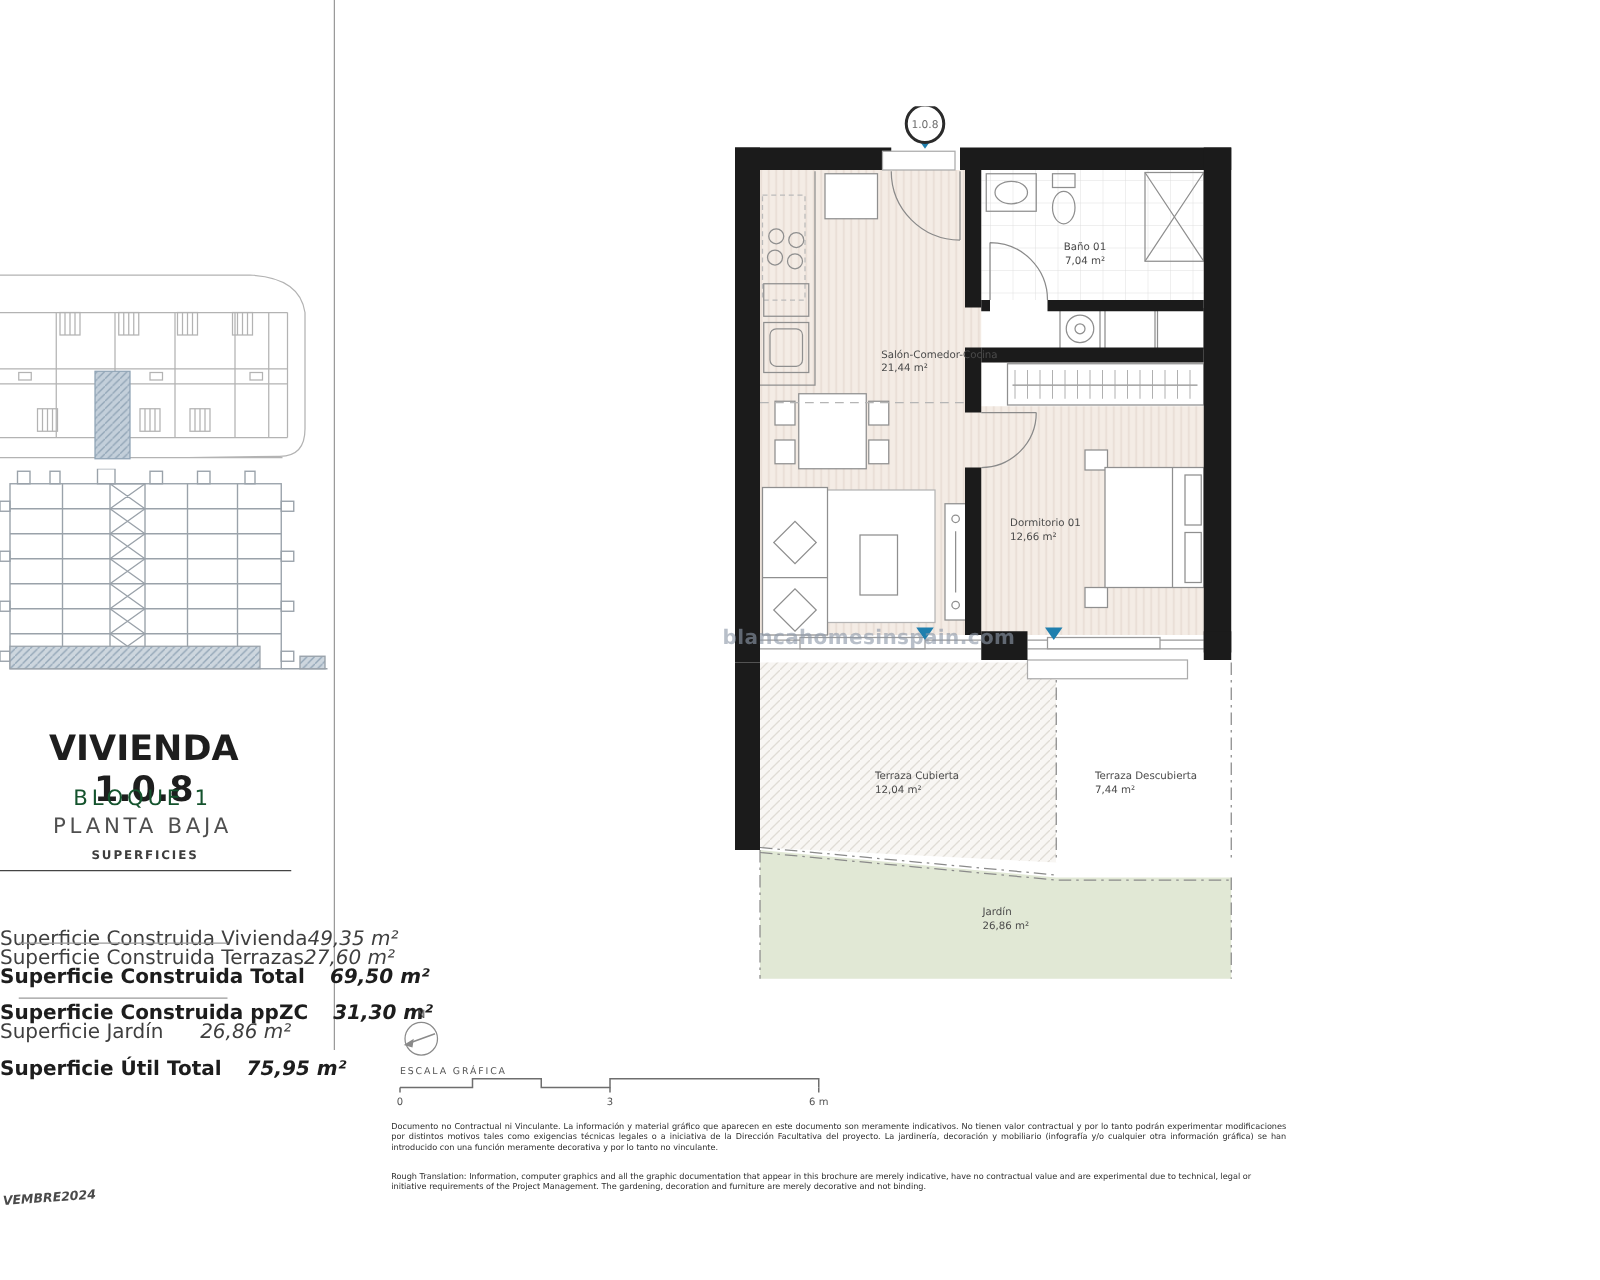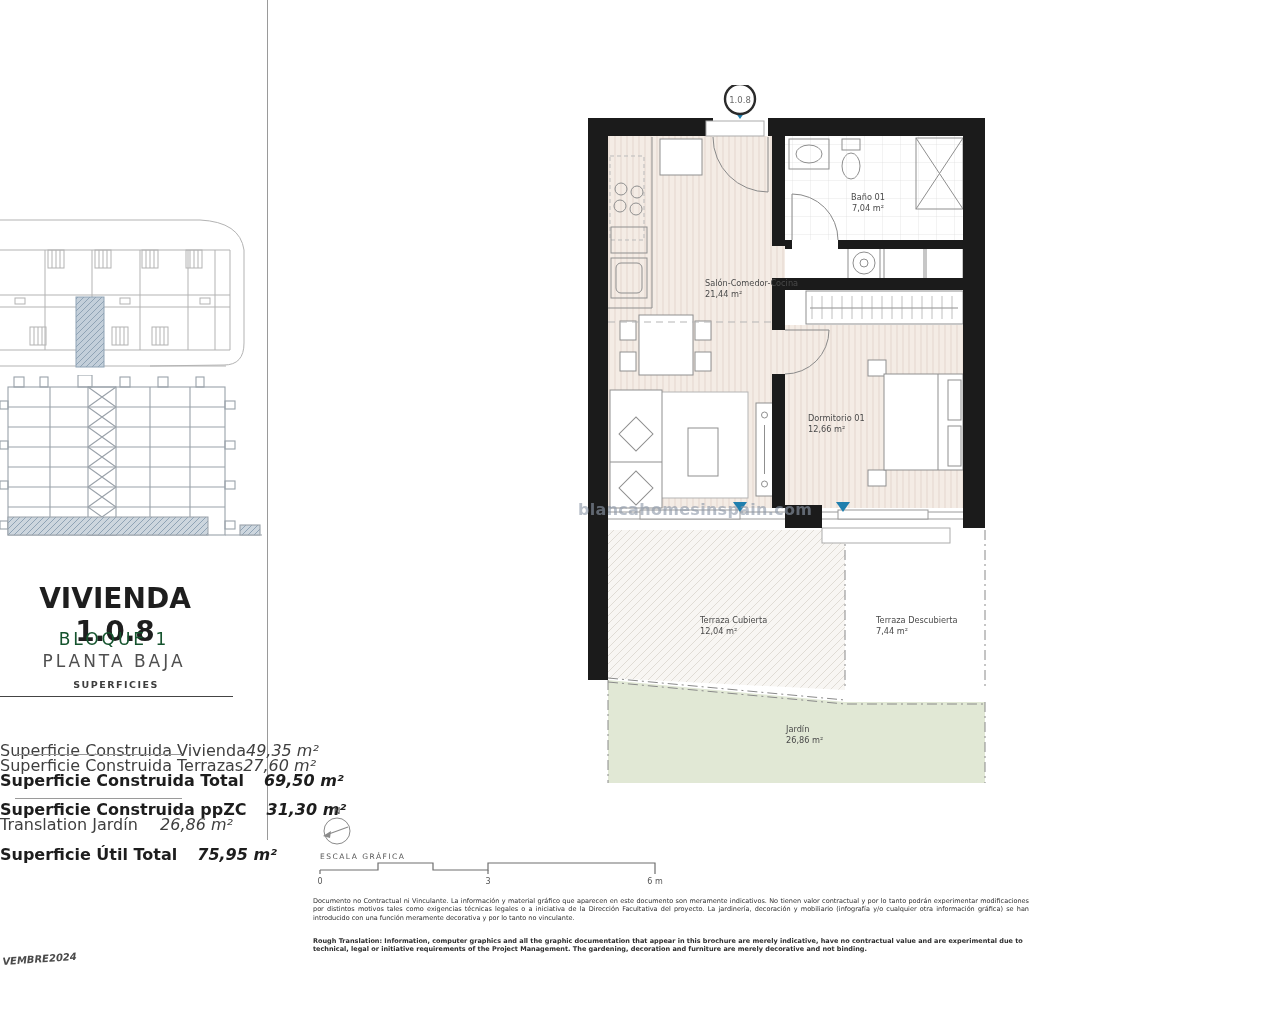--- a/index.html
+++ b/index.html
@@ -19,21 +19,21 @@
         color:#3f3f3f;white-space:nowrap;margin-top:39px;}
   .srow .val{text-align:center;font-style:italic;}
   .srow.bold{font-weight:bold;color:#1d1d1d;gap:20px;}
   #date-code{left:2px;top:956px;font-size:10px;font-style:italic;font-weight:bold;color:#4a4a4a;
              transform:rotate(-4deg);transform-origin:left top;}
   
   #watermark{left:578px;top:500px;font-size:16px;font-weight:bold;letter-spacing:0.3px;
              color:rgba(140,152,168,0.62);z-index:6;}
   
   #disc-es{left:313px;top:897px;width:716px;font-size:6.5px;line-height:1.28;color:#2e2e2e;text-align:justify;}
-  #disc-en{left:313px;top:937px;width:716px;font-size:6.5px;line-height:1.28;color:#2e2e2e;font-weight:bold;}
+  #disc-en{left:313px;top:937px;width:716px;font-size:6.5px;line-height:1.28;color:#2e2e2e;}
   svg{position:absolute;display:block;}
   svg text{font-family:"DejaVu Sans","Liberation Sans",sans-serif;}
   .room-label{font-size:8.2px;fill:#4a4a4a;}
 </style>
 </head>
 <body>
 
 <div class="abs" id="v-divider"></div>
 
 <svg class="abs" style="left:0;top:195px" width="268" height="180" viewBox="0 0 268 180">
@@ -123,21 +123,21 @@
 <div class="abs srow bold" style="top:732px">
   <span>Superficie Construida Total</span>
   <span class="val">69,50 m²</span>
 </div>
 <div class="abs rule-light" style="top:754px"></div>
 <div class="abs srow bold" style="top:761px">
   <span>Superficie Construida ppZC</span>
   <span class="val">31,30 m²</span>
 </div>
 <div class="abs srow" style="top:776px">
-  <span>Translation Jardín</span>
+  <span>Superficie Jardín</span>
   <span class="val">26,86 m²</span>
 </div>
 <div class="abs rule-light" style="top:798px"></div>
 <div class="abs srow bold" style="top:806px">
   <span>Superficie Útil Total</span>
   <span class="val">75,95 m²</span>
 </div>
 
 <div class="abs" id="date-code">VEMBRE2024</div>
 

